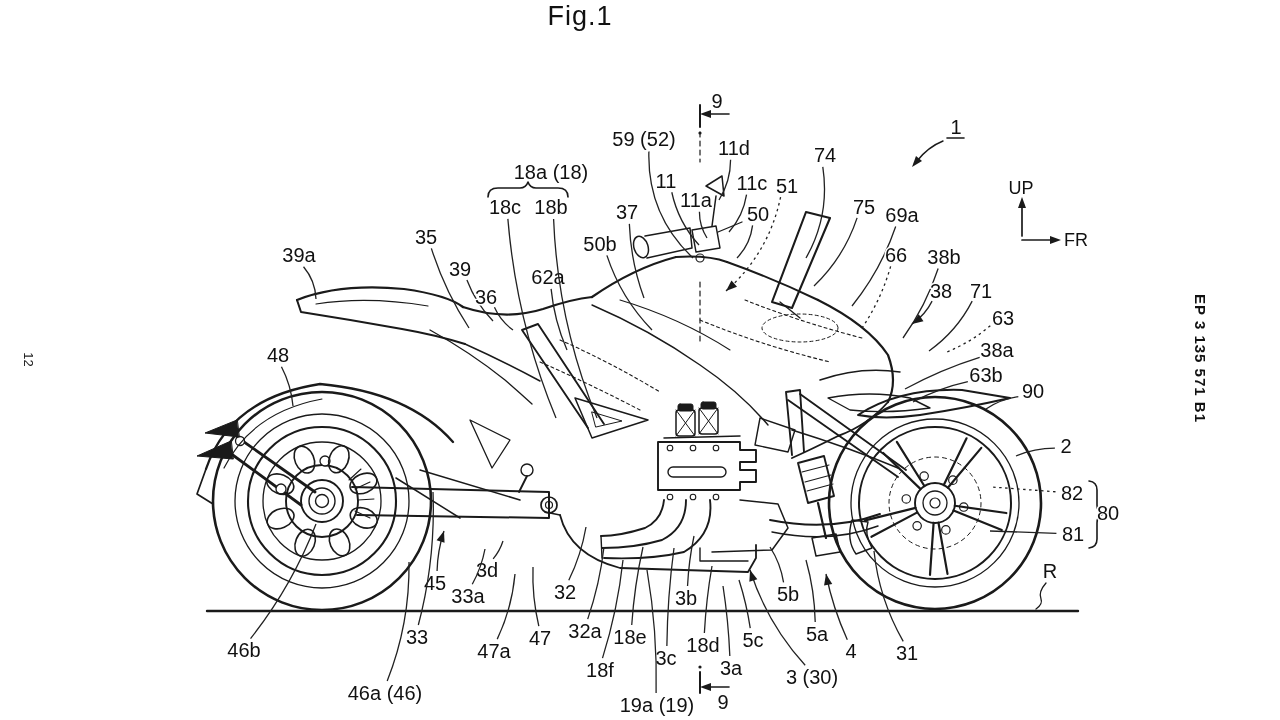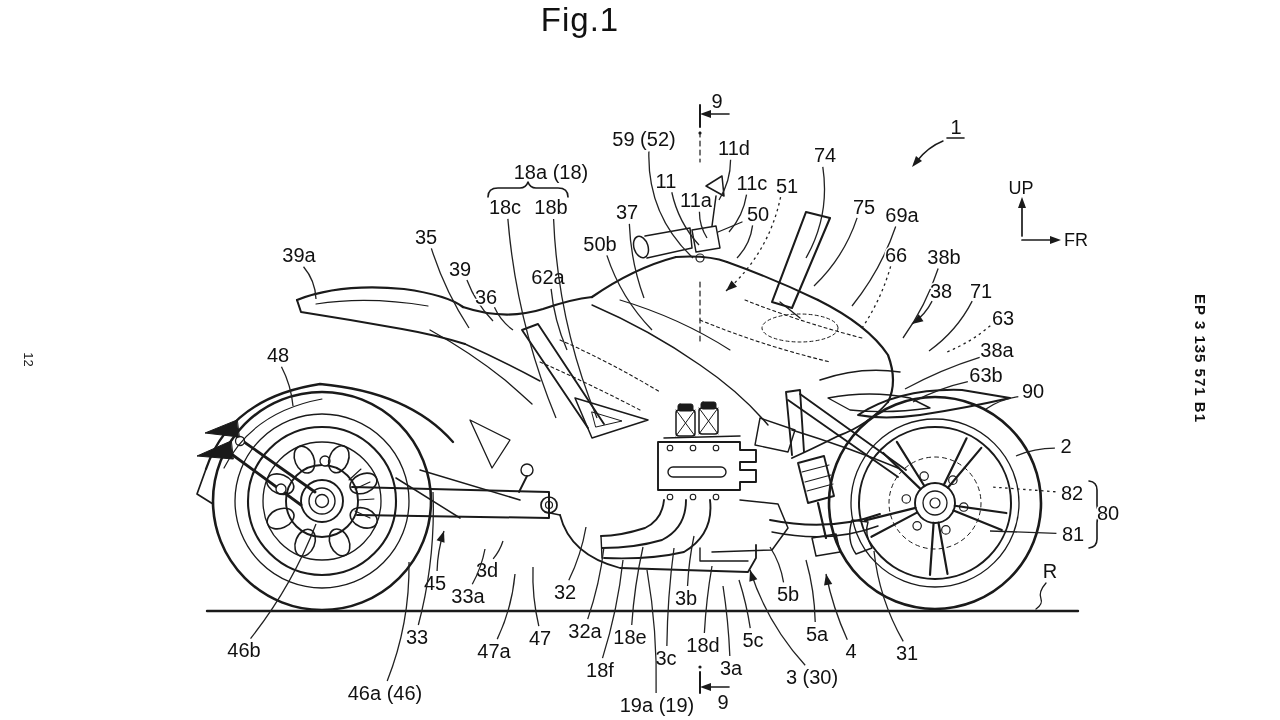--- a/index.html
+++ b/index.html
@@ -1,19 +1,19 @@
 <!DOCTYPE html>
 <html><head>
 <meta charset="utf-8">
 <style>
   html,body{margin:0;padding:0;background:#fff;}
   .page{position:relative;width:1280px;height:720px;background:#ffffff;
         font-family:"Liberation Sans",sans-serif;color:#111;overflow:hidden;}
   .fig-title{position:absolute;left:500px;top:1px;width:160px;text-align:center;
-             font-size:33px;letter-spacing:1px;color:#111;}
+             font-size:27px;letter-spacing:1px;color:#111;}
   .margin-left{position:absolute;left:6px;top:352px;width:44px;text-align:center;
                font-size:13px;transform:rotate(90deg);color:#222;}
   .margin-right{position:absolute;left:1125px;top:350px;width:150px;text-align:center;
                 font-size:15px;font-weight:bold;letter-spacing:1px;transform:rotate(90deg);color:#111;}
   svg.fig{position:absolute;left:0;top:0;}
 </style>
 </head>
 <body>
 
 <div class="page">

